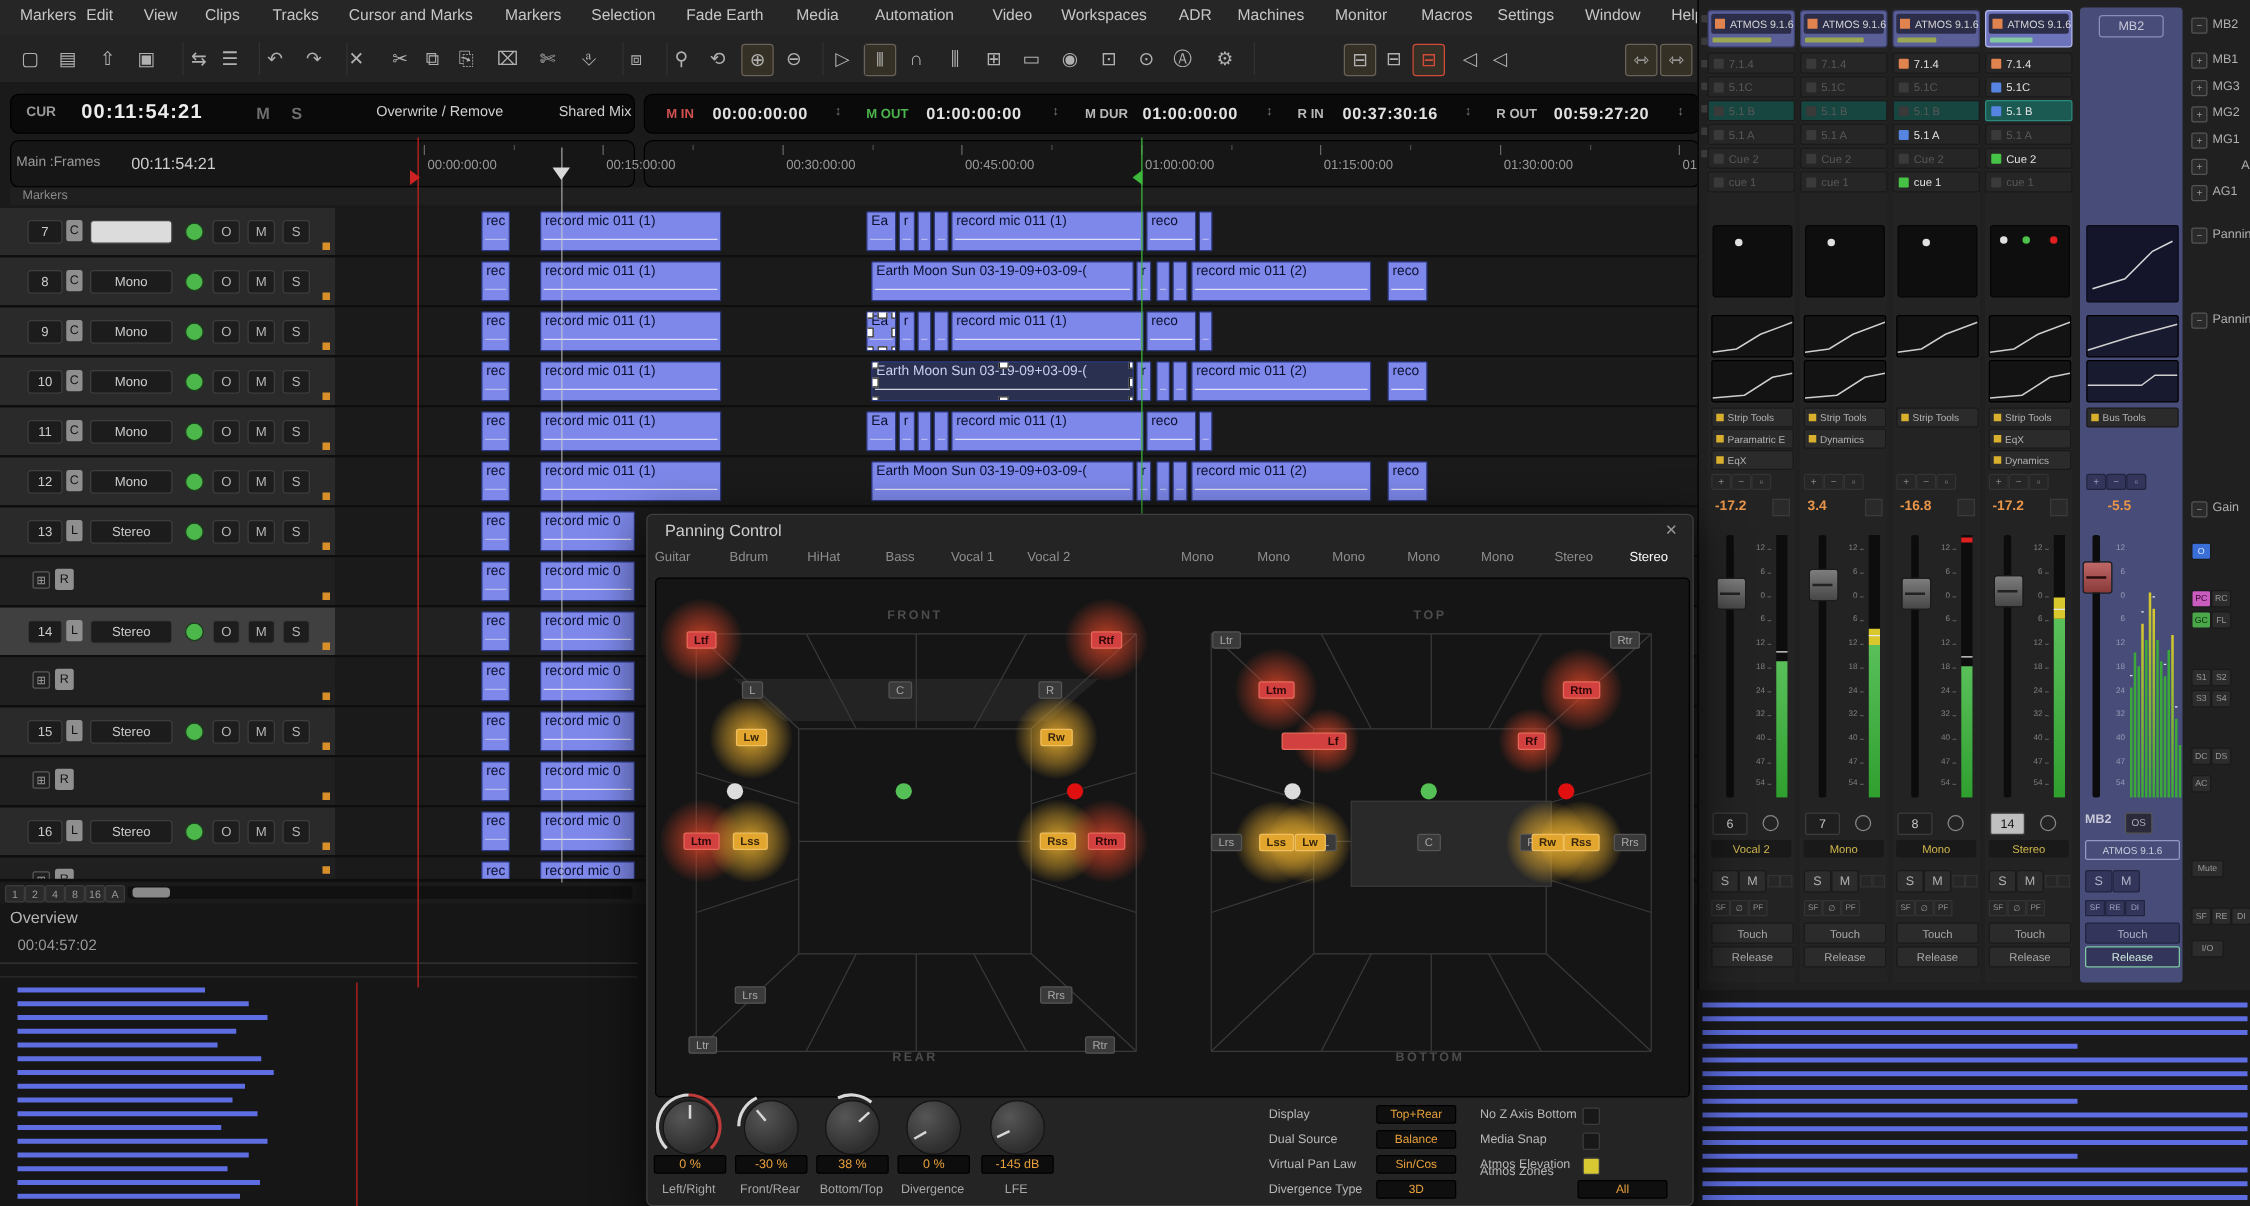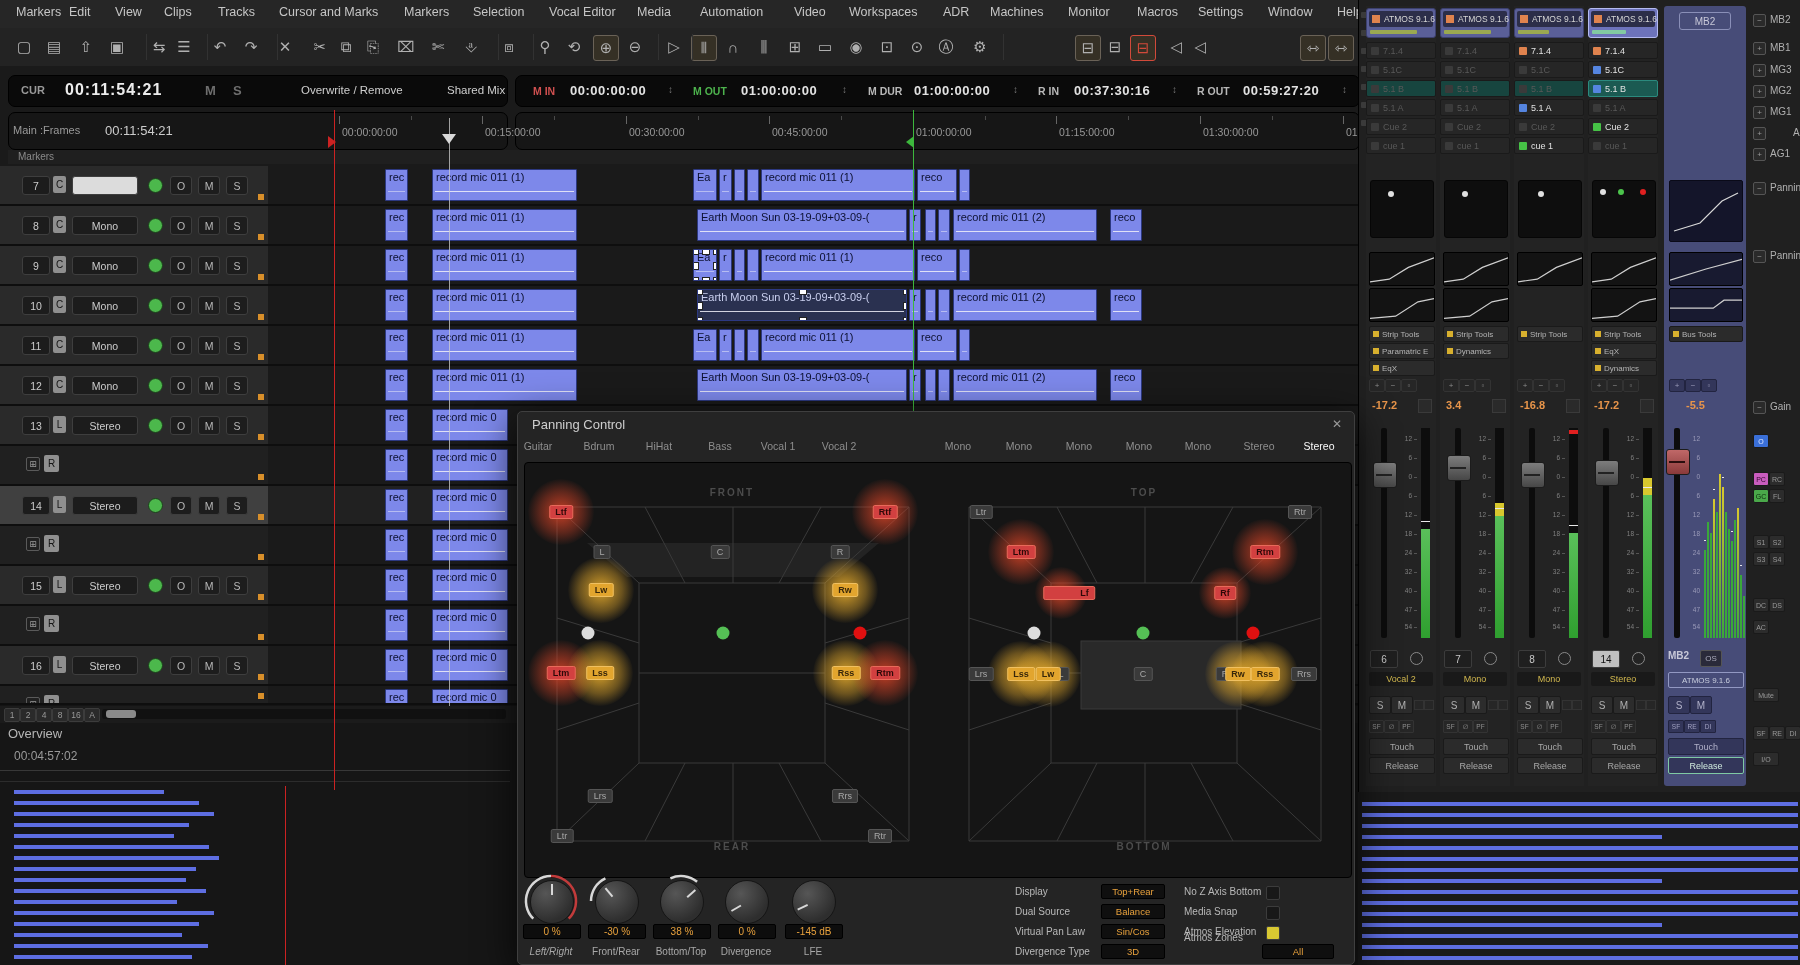--- a/index.html
+++ b/index.html
@@ -48,21 +48,21 @@
 <div id="app">
   <div id="menu" class="abs" style="left:0;top:0;width:1358px;height:28px;background:#262626;border-bottom:1px solid #111;overflow:hidden;">
       <span class="menu-item" style="left: 16px;">Markers</span>
       <span class="menu-item" style="left: 69px;">Edit</span>
       <span class="menu-item" style="left: 115px;">View</span>
       <span class="menu-item" style="left: 164px;">Clips</span>
       <span class="menu-item" style="left: 218px;">Tracks</span>
       <span class="menu-item" style="left: 279px;">Cursor and Marks</span>
       <span class="menu-item" style="left: 404px;">Markers</span>
       <span class="menu-item" style="left: 473px;">Selection</span>
-      <span class="menu-item" style="left: 549px;">Vocal Editor</span>
+      <span class="menu-item" style="left: 549px;">Fade Earth</span>
       <span class="menu-item" style="left: 637px;">Media</span>
       <span class="menu-item" style="left: 700px;">Automation</span>
       <span class="menu-item" style="left: 794px; text-align: right;">Video</span>
       <span class="menu-item" style="left: 849px;">Workspaces</span>
       <span class="menu-item" style="left: 943px;">ADR</span>
       <span class="menu-item" style="left: 990px;">Machines</span>
       <span class="menu-item" style="left: 1068px;">Monitor</span>
       <span class="menu-item" style="left: 1137px;">Macros</span>
       <span class="menu-item" style="left: 1198px;">Settings</span>
       <span class="menu-item" style="left: 1268px;">Window</span>
@@ -1110,21 +1110,21 @@
           <div class="chip" style="left: 42px; top: 209px;">Lrs</div>
           <div class="chip" style="left: 122px; top: 209px;">L</div>
           <div class="chip" style="left: 204px; top: 209px;">C</div>
           <div class="chip" style="left: 286px; top: 209px;">R</div>
           <div class="chip" style="left: 365px; top: 209px;">Rrs</div>
           <div class="glow" style="width: 66px; height: 66px; left: 82px; top: 87px; background: radial-gradient(circle, rgba(225, 70, 40, 0.85) 0%, rgba(225, 70, 40, 0.35) 45%, rgba(225, 70, 40, 0) 72%);"></div>
           <div class="chip red" style="left: 82px; top: 87px;">Ltm</div>
           <div class="glow" style="width: 66px; height: 66px; left: 326px; top: 87px; background: radial-gradient(circle, rgba(225, 70, 40, 0.85) 0%, rgba(225, 70, 40, 0.35) 45%, rgba(225, 70, 40, 0) 72%);"></div>
           <div class="chip red" style="left: 326px; top: 87px;">Rtm</div>
           <div class="glow" style="width: 52px; height: 52px; left: 122px; top: 128px; background: radial-gradient(circle, rgba(225, 70, 40, 0.85) 0%, rgba(225, 70, 40, 0.35) 45%, rgba(225, 70, 40, 0) 72%);"></div>
-          <div class="chip red" style="left: 130px; top: 128px; padding-left: 36px;">Lf</div>
+          <div class="chip red" style="left: 112px; top: 128px; padding-left: 36px;">Lf</div>
           <div class="glow" style="width: 52px; height: 52px; left: 286px; top: 128px; background: radial-gradient(circle, rgba(225, 70, 40, 0.85) 0%, rgba(225, 70, 40, 0.35) 45%, rgba(225, 70, 40, 0) 72%);"></div>
           <div class="chip red" style="left: 286px; top: 128px;">Rf</div>
           <div class="glow" style="width: 66px; height: 66px; left: 82px; top: 209px; background: radial-gradient(circle, rgba(235, 175, 45, 0.9) 0%, rgba(235, 175, 45, 0.4) 45%, rgba(235, 175, 45, 0) 72%);"></div>
           <div class="chip yellow" style="left: 82px; top: 209px;">Lss</div>
           <div class="glow" style="width: 66px; height: 66px; left: 109px; top: 209px; background: radial-gradient(circle, rgba(235, 175, 45, 0.9) 0%, rgba(235, 175, 45, 0.4) 45%, rgba(235, 175, 45, 0) 72%);"></div>
           <div class="chip yellow" style="left: 109px; top: 209px;">Lw</div>
           <div class="glow" style="width: 66px; height: 66px; left: 299px; top: 209px; background: radial-gradient(circle, rgba(235, 175, 45, 0.9) 0%, rgba(235, 175, 45, 0.4) 45%, rgba(235, 175, 45, 0) 72%);"></div>
           <div class="chip yellow" style="left: 299px; top: 209px;">Rw</div>
           <div class="glow" style="width: 66px; height: 66px; left: 326px; top: 209px; background: radial-gradient(circle, rgba(235, 175, 45, 0.9) 0%, rgba(235, 175, 45, 0.4) 45%, rgba(235, 175, 45, 0) 72%);"></div>
           <div class="chip yellow" style="left: 326px; top: 209px;">Rss</div>
@@ -1135,21 +1135,21 @@
       </div>
      <div id="knobs">
         <div style="position: absolute; left: 12px; top: 468px; width: 42px; height: 42px; border-radius: 50%; background: radial-gradient(circle at 35% 30%, rgb(86, 86, 86), rgb(46, 46, 46) 70%); border: 1px solid rgb(21, 21, 21);">
           <div style="position: absolute; left: 20px; top: 3px; width: 2px; height: 11px; background: rgb(216, 216, 216); transform-origin: 1px 18px; transform: rotate(0deg);"></div>
         </div>
         <svg width="56" height="56" style="position: absolute; left: 5px; top: 461px; pointer-events: none;">
           <path d="M10.3,45.7 A25,25 0 0 1 28.0,3.0" stroke="#d8d8d8" stroke-width="2.5" fill="none"></path>
           <path d="M28.0,3.0 A25,25 0 0 1 45.7,45.7" stroke="#c23b3b" stroke-width="2.5" fill="none"></path>
         </svg>
         <div class="knob-val" style="left: 5px; top: 512px; width: 56px;">0 %</div>
-        <div class="knob-lab" style="left: -1px; top: 534px; width: 68px; font-style: italic;">Left/Right</div>
+        <div class="knob-lab" style="left: -1px; top: 534px; width: 68px;">Left/Right</div>
         <div style="position: absolute; left: 77px; top: 468px; width: 42px; height: 42px; border-radius: 50%; background: radial-gradient(circle at 35% 30%, rgb(86, 86, 86), rgb(46, 46, 46) 70%); border: 1px solid rgb(21, 21, 21);">
           <div style="position: absolute; left: 20px; top: 3px; width: 2px; height: 11px; background: rgb(216, 216, 216); transform-origin: 1px 18px; transform: rotate(-40deg);"></div>
         </div>
         <svg width="56" height="56" style="position: absolute; left: 70px; top: 461px; pointer-events: none;">
           <path d="M3.0,28.0 A25,25 0 0 1 17.4,5.3" stroke="#d8d8d8" stroke-width="2.5" fill="none"></path>
         </svg>
         <div class="knob-val" style="left: 70px; top: 512px; width: 56px;">-30 %</div>
         <div class="knob-lab" style="left: 64px; top: 534px; width: 68px;">Front/Rear</div>
         <div style="position: absolute; left: 142px; top: 468px; width: 42px; height: 42px; border-radius: 50%; background: radial-gradient(circle at 35% 30%, rgb(86, 86, 86), rgb(46, 46, 46) 70%); border: 1px solid rgb(21, 21, 21);">
           <div style="position: absolute; left: 20px; top: 3px; width: 2px; height: 11px; background: rgb(216, 216, 216); transform-origin: 1px 18px; transform: rotate(48deg);"></div>

